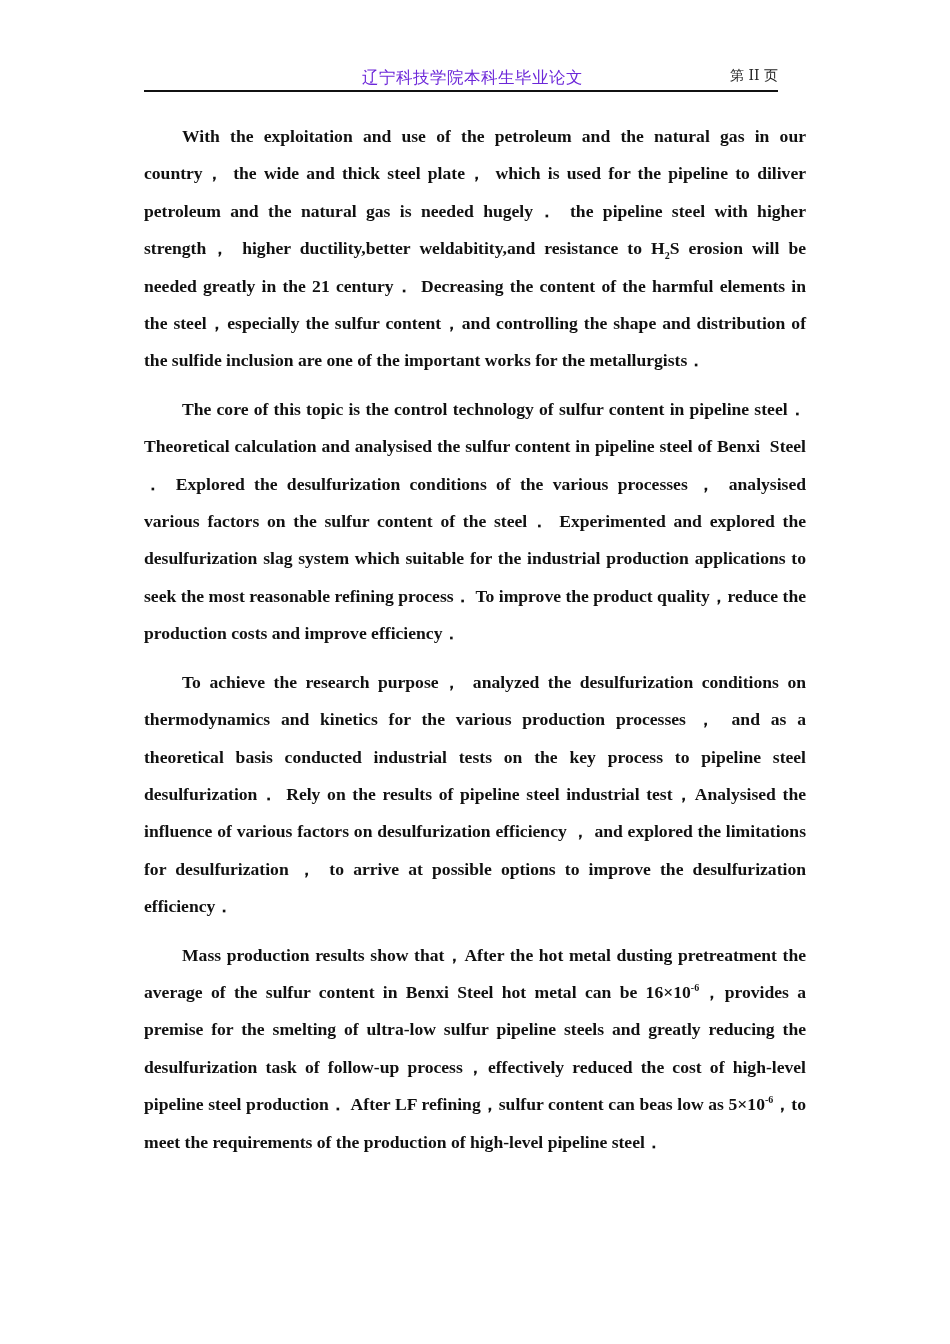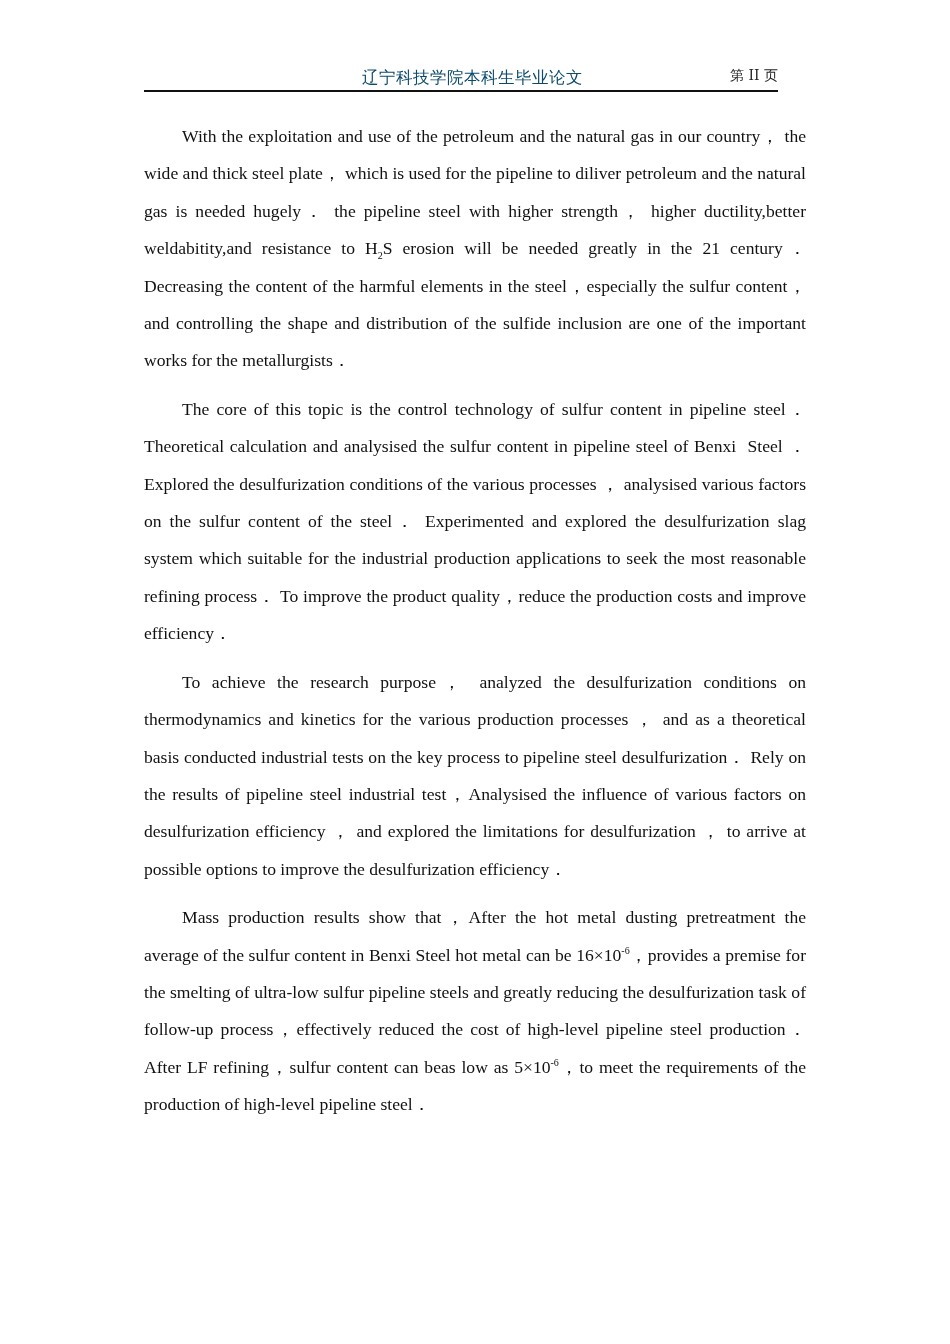--- a/index.html
+++ b/index.html
@@ -1,26 +1,26 @@
 <!DOCTYPE html>
 <html><head>
 <meta charset="utf-8">
 <style>
   html, body { margin: 0; padding: 0; background: #ffffff; }
   body { width: 950px; height: 1344px; position: relative; overflow: hidden;
          font-family: "Liberation Serif", "DejaVu Serif", serif; color: #111; }
   .header { position: absolute; left: 144px; top: 64px; width: 634px; height: 26px;
             border-bottom: 2px solid #111; }
   .header-title { position: absolute; left: 218px; top: 3px; font-size: 16.5px; letter-spacing: 0.5px;
-                  font-family: "DejaVu Serif", serif; color: #0c4a6e; }
+                  font-family: "DejaVu Serif", serif; color: #6d28d9; }
   .header-page { position: absolute; right: 0px; top: 3px; font-size: 14px;
                  font-family: "DejaVu Serif", serif; color: #222; }
   .body { position: absolute; left: 144px; top: 118px; width: 662px; }
   .para { margin: 0 0 11px 0; font-size: 17.6px; line-height: 37.4px; text-align: justify;
-          text-indent: 38px; }
+          text-indent: 38px; font-weight: bold; }
   .para sub, .para sup { font-size: 10px; line-height: 0; }
 </style>
 </head>
 <body>
 
 <div class="header">
   <span class="header-title">辽宁科技学院本科生毕业论文</span>
   <span class="header-page">第 II 页</span>
 </div>
 

